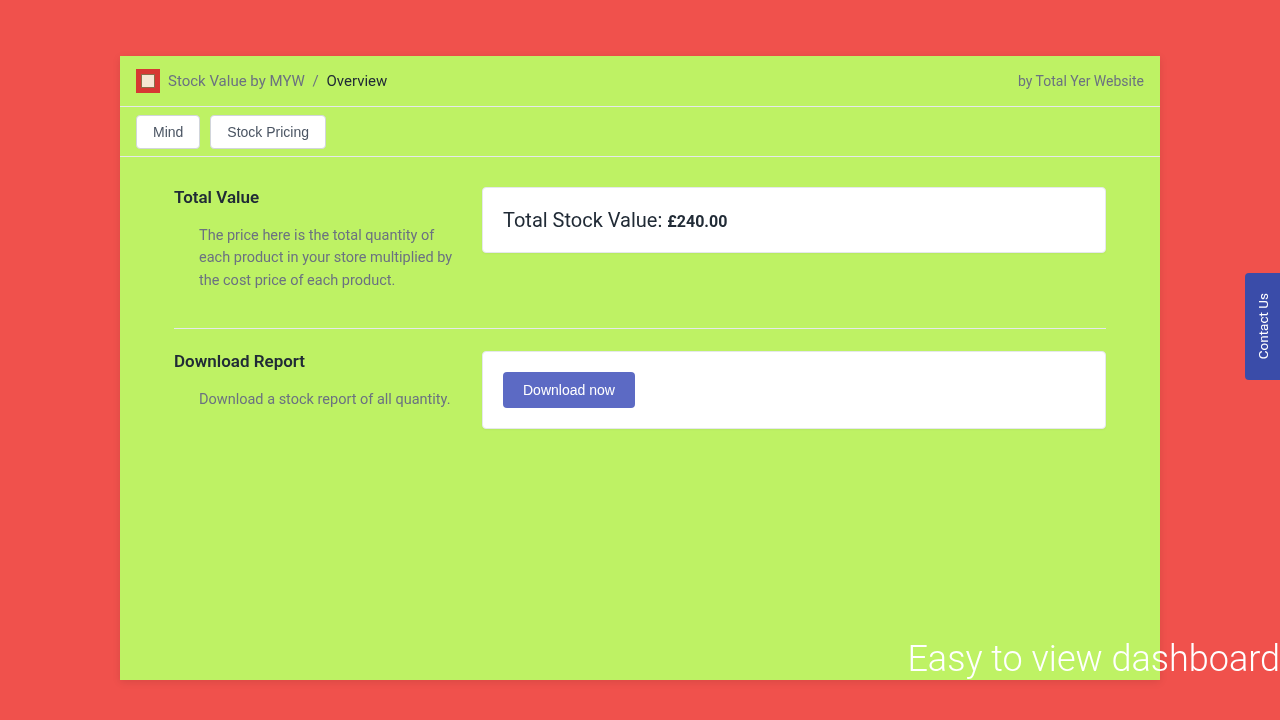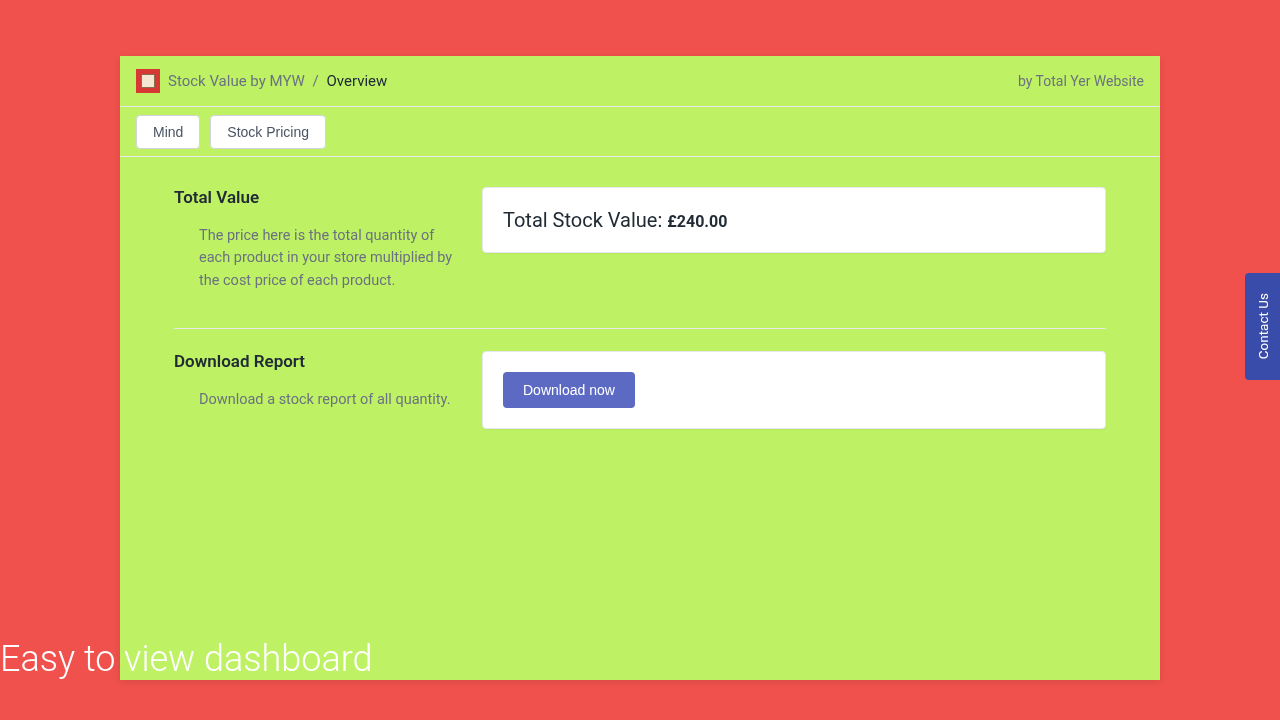--- a/index.html
+++ b/index.html
@@ -156,21 +156,21 @@
       writing-mode: vertical-rl;
       transform: rotate(180deg);
       font-size: 13.5px;
       white-space: nowrap;
     }
     .caption {
       position: absolute;
       left: 0;
       right: 0;
       top: 638px;
-      text-align: left;
+      text-align: right;
       color: #ffffff;
       font-size: 36px;
       font-weight: 300;
     }
   </style>
 </head>
 <body>
 
 <div class="app-container">
   <div class="header">

